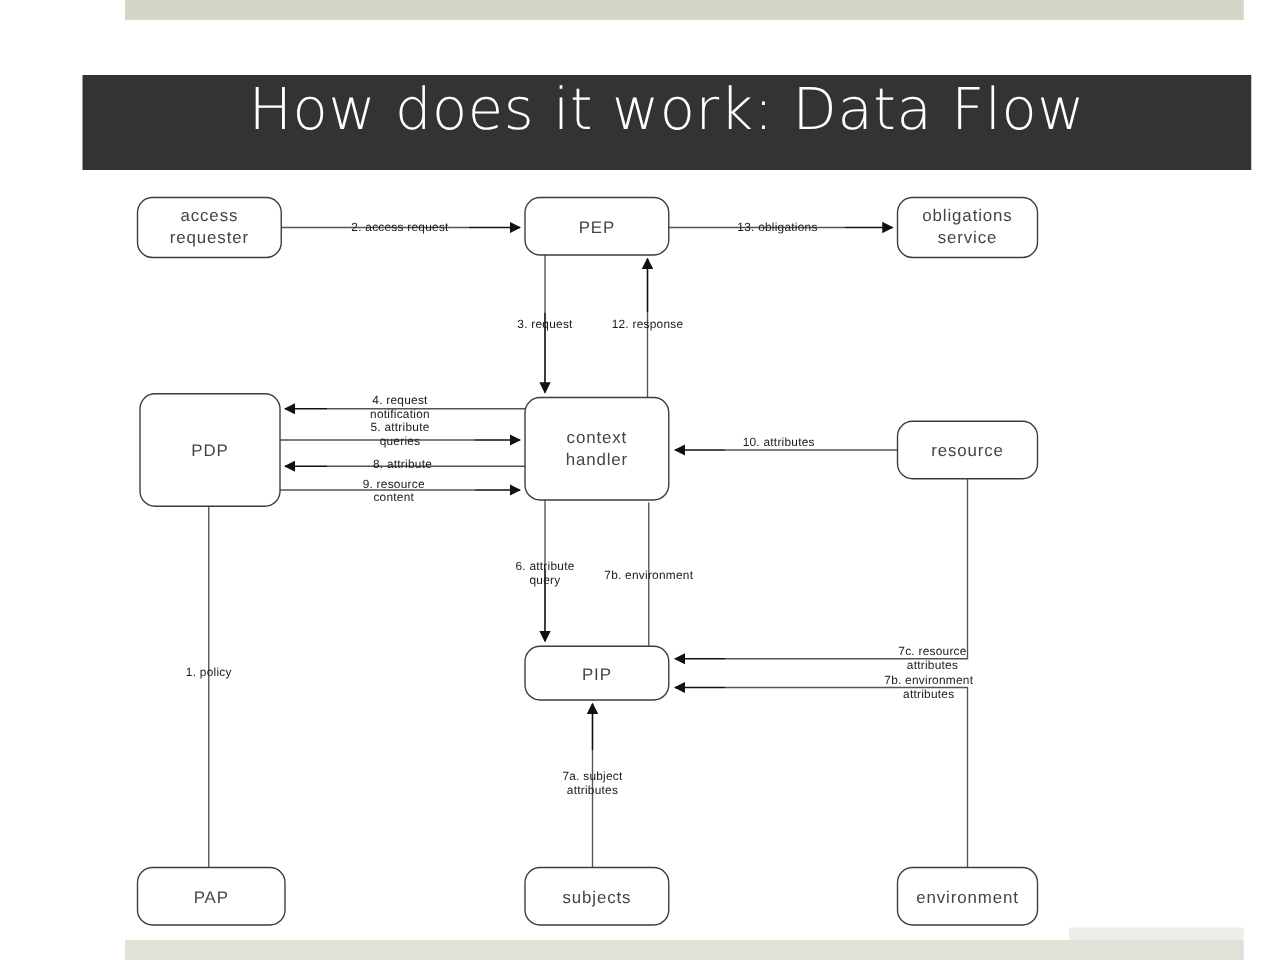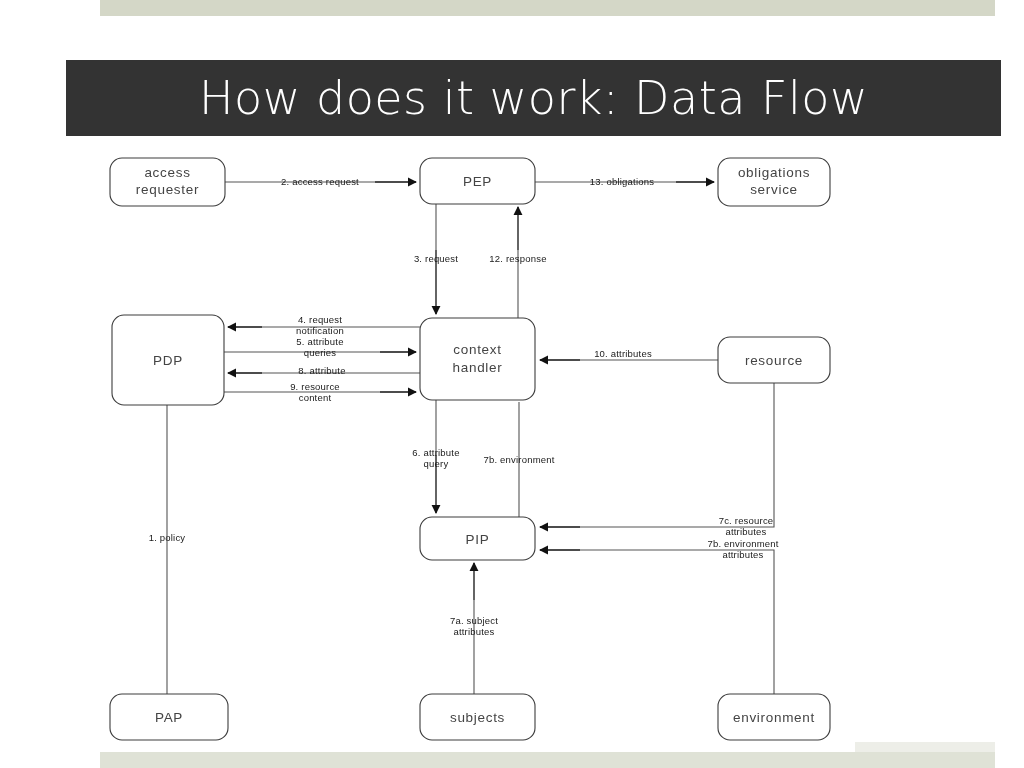--- a/index.html
+++ b/index.html
@@ -46,21 +46,20 @@
     background: #edeee8;
   }
   .title-band {
     position: absolute;
     left: 66px;
     top: 60px;
     width: 935px;
     height: 76px;
     background: #333333;
     display: flex;
-    align-items: center;
     justify-content: center;
   }
   .title-text {
     color: #ffffff;
     font-size: 46px;
     font-weight: 300;
     letter-spacing: 0.5px;
     font-family: "DejaVu Sans", sans-serif;
     white-space: nowrap;
   }

